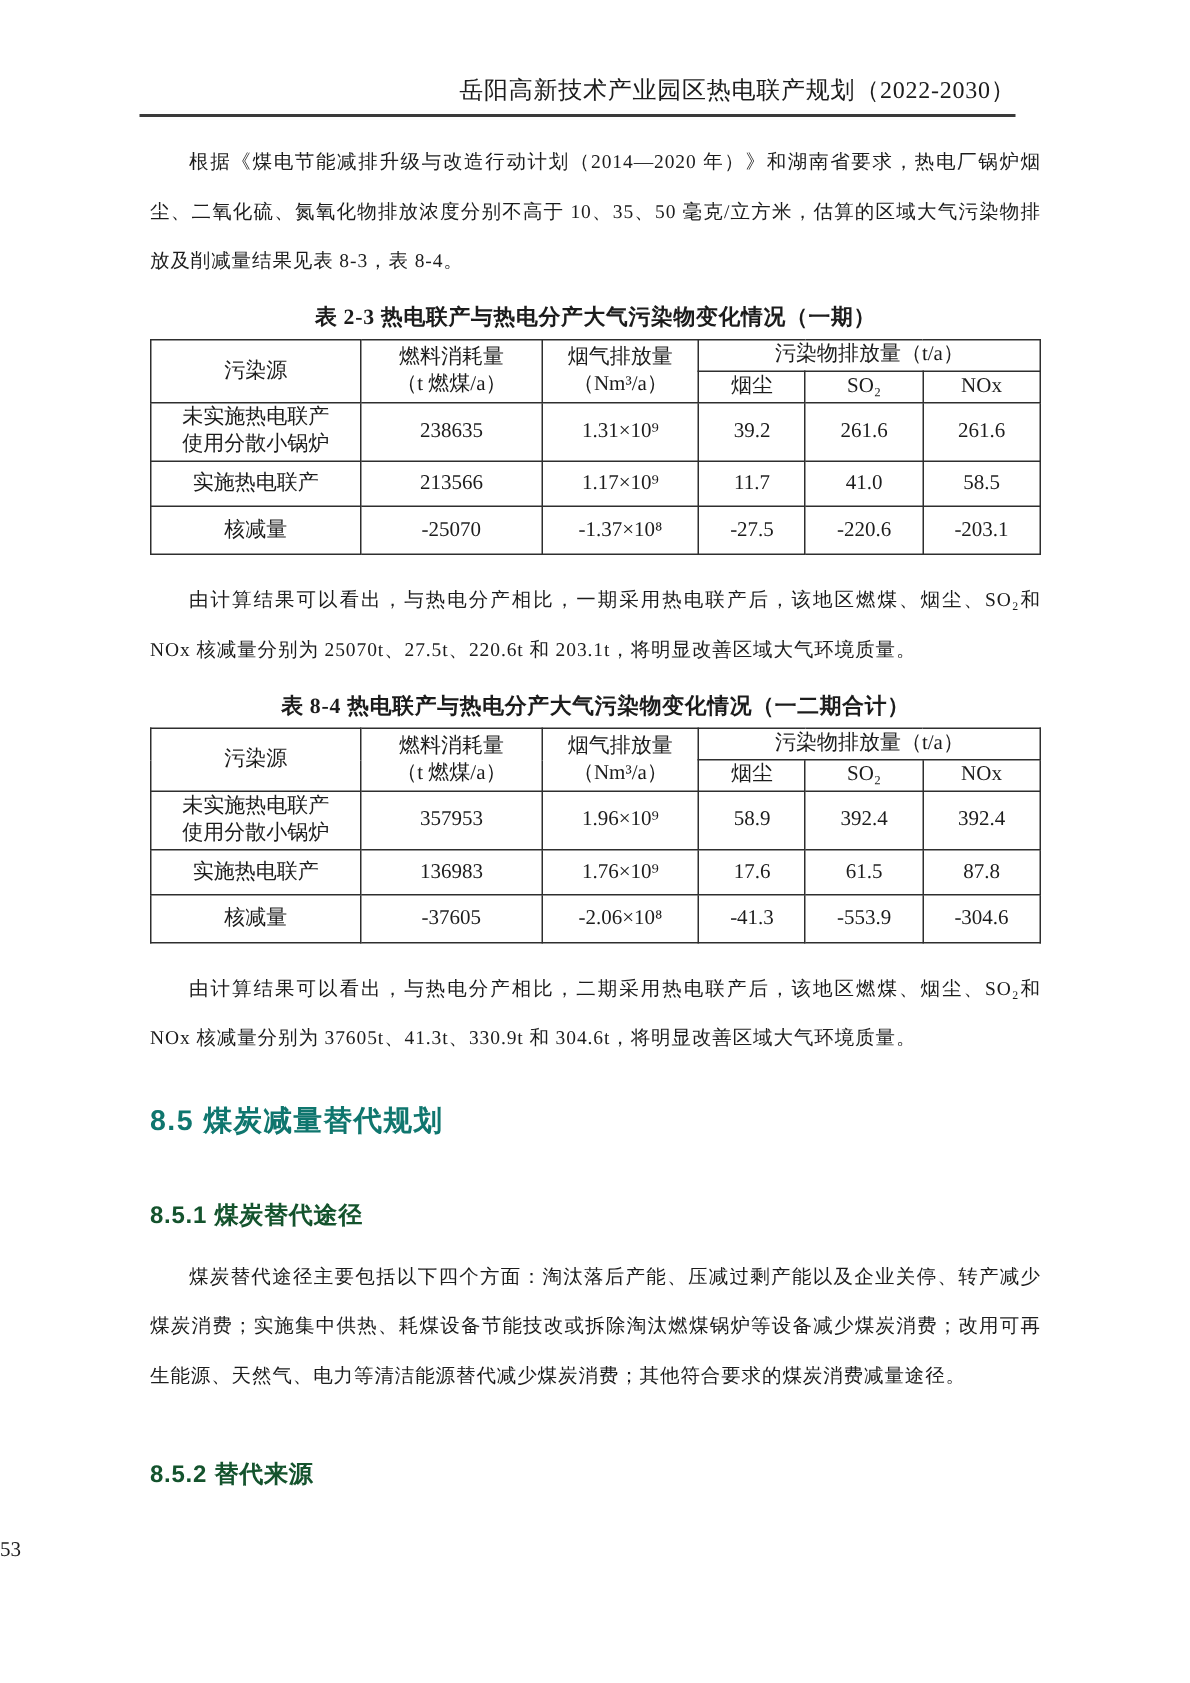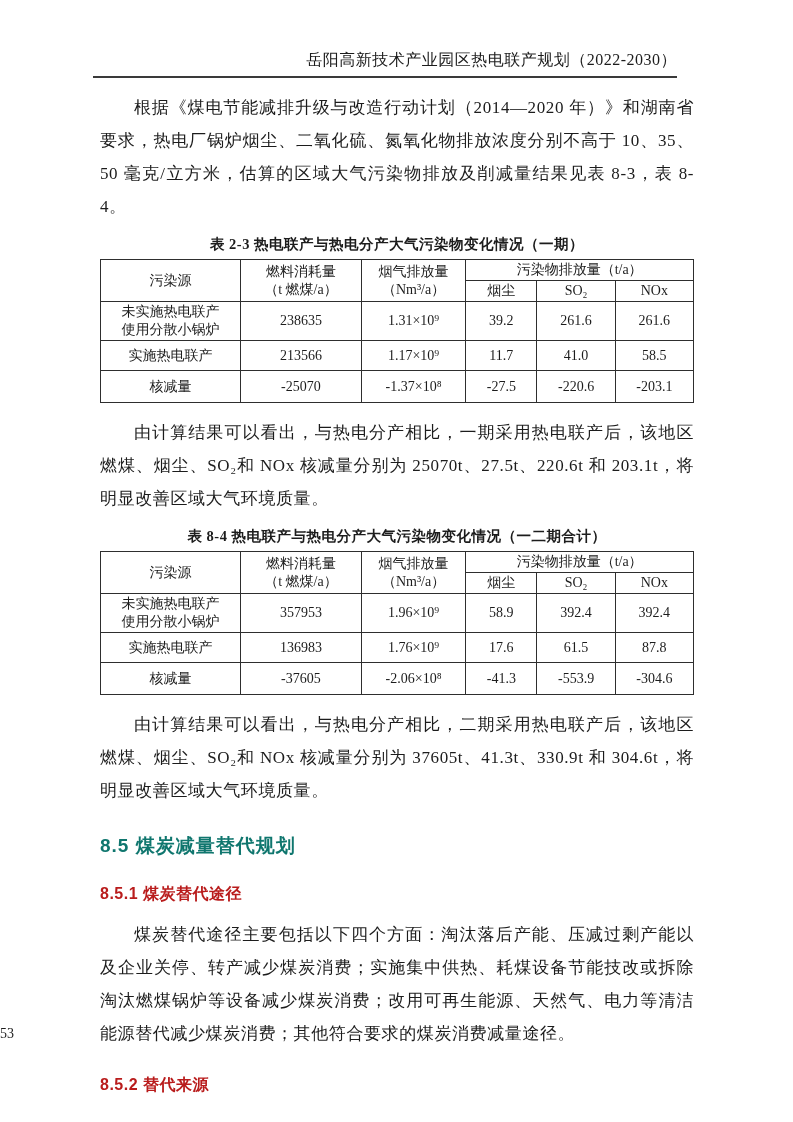--- a/index.html
+++ b/index.html
@@ -6,21 +6,21 @@
   .page{
     position:relative;width:793px;height:1122px;background:#ffffff;overflow:hidden;
     font-family:"Liberation Serif","DejaVu Serif",serif;color:#1c1c1c;
   }
   .hdr{
     margin:50px 116px 0 93px;padding-bottom:5px;border-bottom:2px solid #3a3a3a;
     text-align:right;font-size:16px;letter-spacing:.5px;
   }
   .content{margin:0 99px 0 100px;}
   .para{
-    font-size:17px;line-height:33px;text-align:justify;text-indent:2em;
+    font-size:13px;line-height:33px;text-align:justify;text-indent:2em;
     letter-spacing:.6px;margin:13px 0 0 0;
   }
   .tcap{
     font-size:14.5px;font-weight:bold;text-align:center;letter-spacing:.5px;
     margin:12px 0 5px 0;
   }
   table.dt{width:100%;border-collapse:collapse;table-layout:fixed;font-size:14px;}
   .dt th,.dt td{
     border:1px solid #2e2e2e;font-weight:normal;text-align:center;
     vertical-align:middle;padding:0 2px;line-height:18px;
@@ -29,21 +29,21 @@
   .ml{white-space:pre-line;}
   .rw1 td{height:38px;}
   .rw2 td{height:29px;}
   .rw3 td{height:31px;}
   h2.sec{
     font-family:"Liberation Sans","DejaVu Sans",sans-serif;font-size:19px;
     font-weight:bold;margin:26px 0 0 0;letter-spacing:1px;color:#0f766e;
   }
   h3.sub{
     font-family:"Liberation Sans","DejaVu Sans",sans-serif;font-size:16px;
-    font-weight:bold;margin:25px 0 0 0;letter-spacing:.5px;color:#b91c1c;
+    font-weight:bold;margin:40px 0 0 0;letter-spacing:.5px;color:#14532d;
   }
   .pageno{position:absolute;top:1026px;left:0;width:100%;text-align:left;font-size:14px;}
 </style>
 </head>
 <body>
 
 <div class="page">
 
   <div class="hdr">
     <span>岳阳高新技术产业园区热电联产规划（2022-2030）</span>

